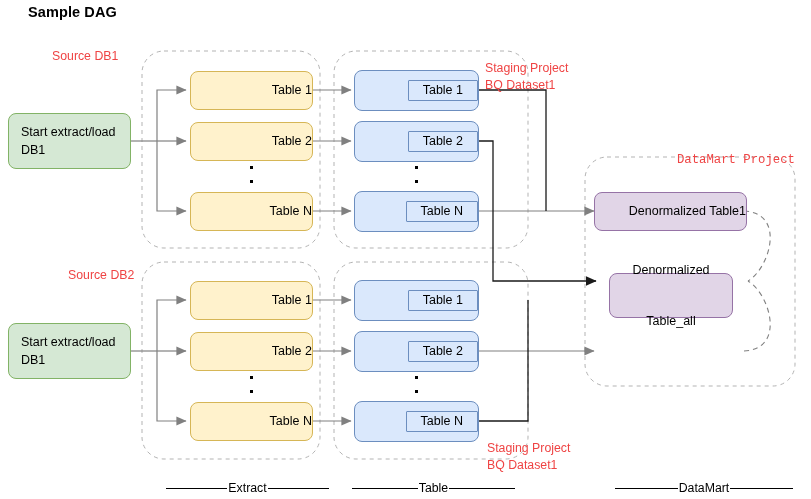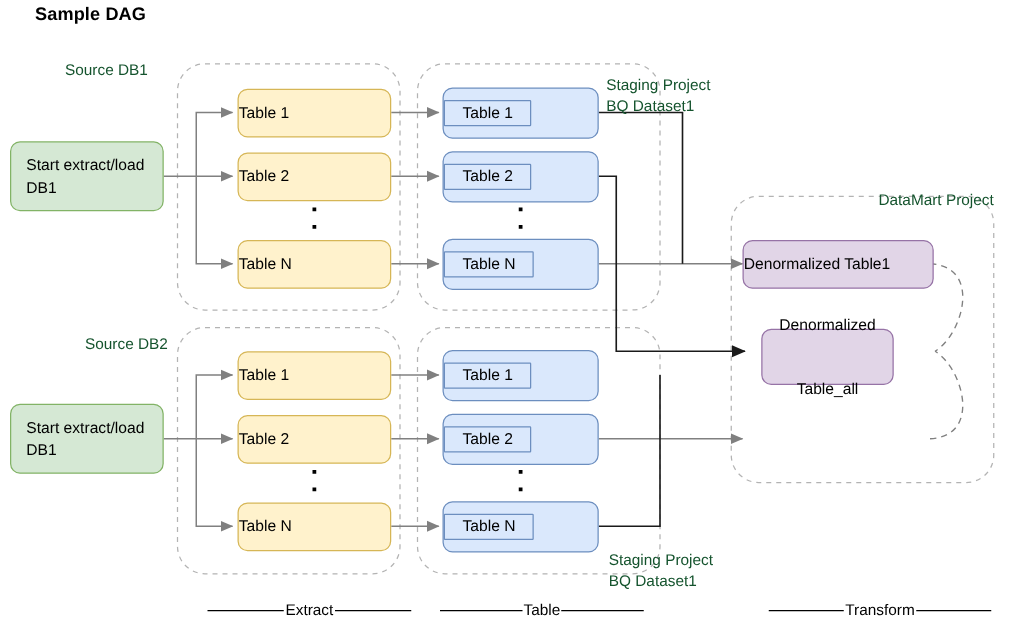--- a/index.html
+++ b/index.html
@@ -37,21 +37,21 @@
     width: 811px;
     height: 499px;
     pointer-events: none;
   }
   .node {
     position: absolute;
     box-sizing: border-box;
     border-radius: 8px;
     display: flex;
     align-items: center;
-    justify-content: flex-start;
+    justify-content: flex-end;
     font-size: 12.5px;
     color: #000000;
     text-align: center;
     line-height: 1.45;
   }
   .node-green {
     background: #d5e8d4;
     border: 1px solid #82b366;
     justify-content: flex-start;
     text-align: left;
@@ -75,21 +75,21 @@
     border: 1px solid #6c8ebf;
     border-radius: 1px;
     padding: 3px 14px;
     font-size: 12.5px;
     color: #000000;
     line-height: 1.1;
   }
   .caption {
     position: absolute;
     font-size: 12.3px;
-    color: #14532d;
+    color: #ef4444;
     line-height: 1.35;
     white-space: pre-line;
   }
   .caption-right {
     text-align: right;
   }
   .stack-label {
     display: flex;
     flex-direction: column;
     align-items: center;
@@ -259,43 +259,43 @@
   <div class="ellipsis-dots" style="left:415px; top:376px;">
     <i></i>
       <i></i>
   </div>
   <div class="node node-blue" style="left:354px; top:401px; width:125px; height:41px;">
     <span class="inner-box">Table N</span>
   </div>
 
   <div class="caption" style="left:487px; top:440px;"><span style="display: block;">Staging Project</span><span style="display: block;">BQ Dataset1</span></div>
 
-  <div class="caption caption-right" style="left:615px; top:152px; width:180px;"><span style="display: block;">DataMart Project</span></div>
+  <div class="caption caption-right" style="left:615px; top:152px; width:180px;font-family:Liberation Mono, monospace;"><span style="display: block;">DataMart Project</span></div>
 
   <div class="node node-purple" style="left:594px; top:192px; width:153px; height:39px;">
     <span>Denormalized Table1</span>
   </div>
 
-  <div class="node node-purple stack-label" style="left:609px; top:263px; width:106px; height:45px;justify-content:center;">
+  <div class="node node-purple stack-label" style="left:609px; top:273px; width:124px; height:45px;justify-content:center;">
     <span style="display: flex; flex-direction: column; gap: 9px;">
         <span style="display: block;">Denormalized</span>
         <span style="display: block; margin-top: 24px;">Table_all</span>
       </span>
   </div>
 
 
   <div class="phase-label" style="left:166px; top:481px; width:163px;">
     <span class="rule"></span>
     <span class="txt">Extract</span>
     <span class="rule"></span>
   </div>
   <div class="phase-label" style="left:352px; top:481px; width:163px;">
     <span class="rule"></span>
     <span class="txt">Table</span>
     <span class="rule"></span>
   </div>
   <div class="phase-label" style="left:615px; top:481px; width:178px;">
     <span class="rule"></span>
-    <span class="txt">Transform</span>
+    <span class="txt">DataMart</span>
     <span class="rule"></span>
   </div>
 
 </div>
 
 </body></html>

